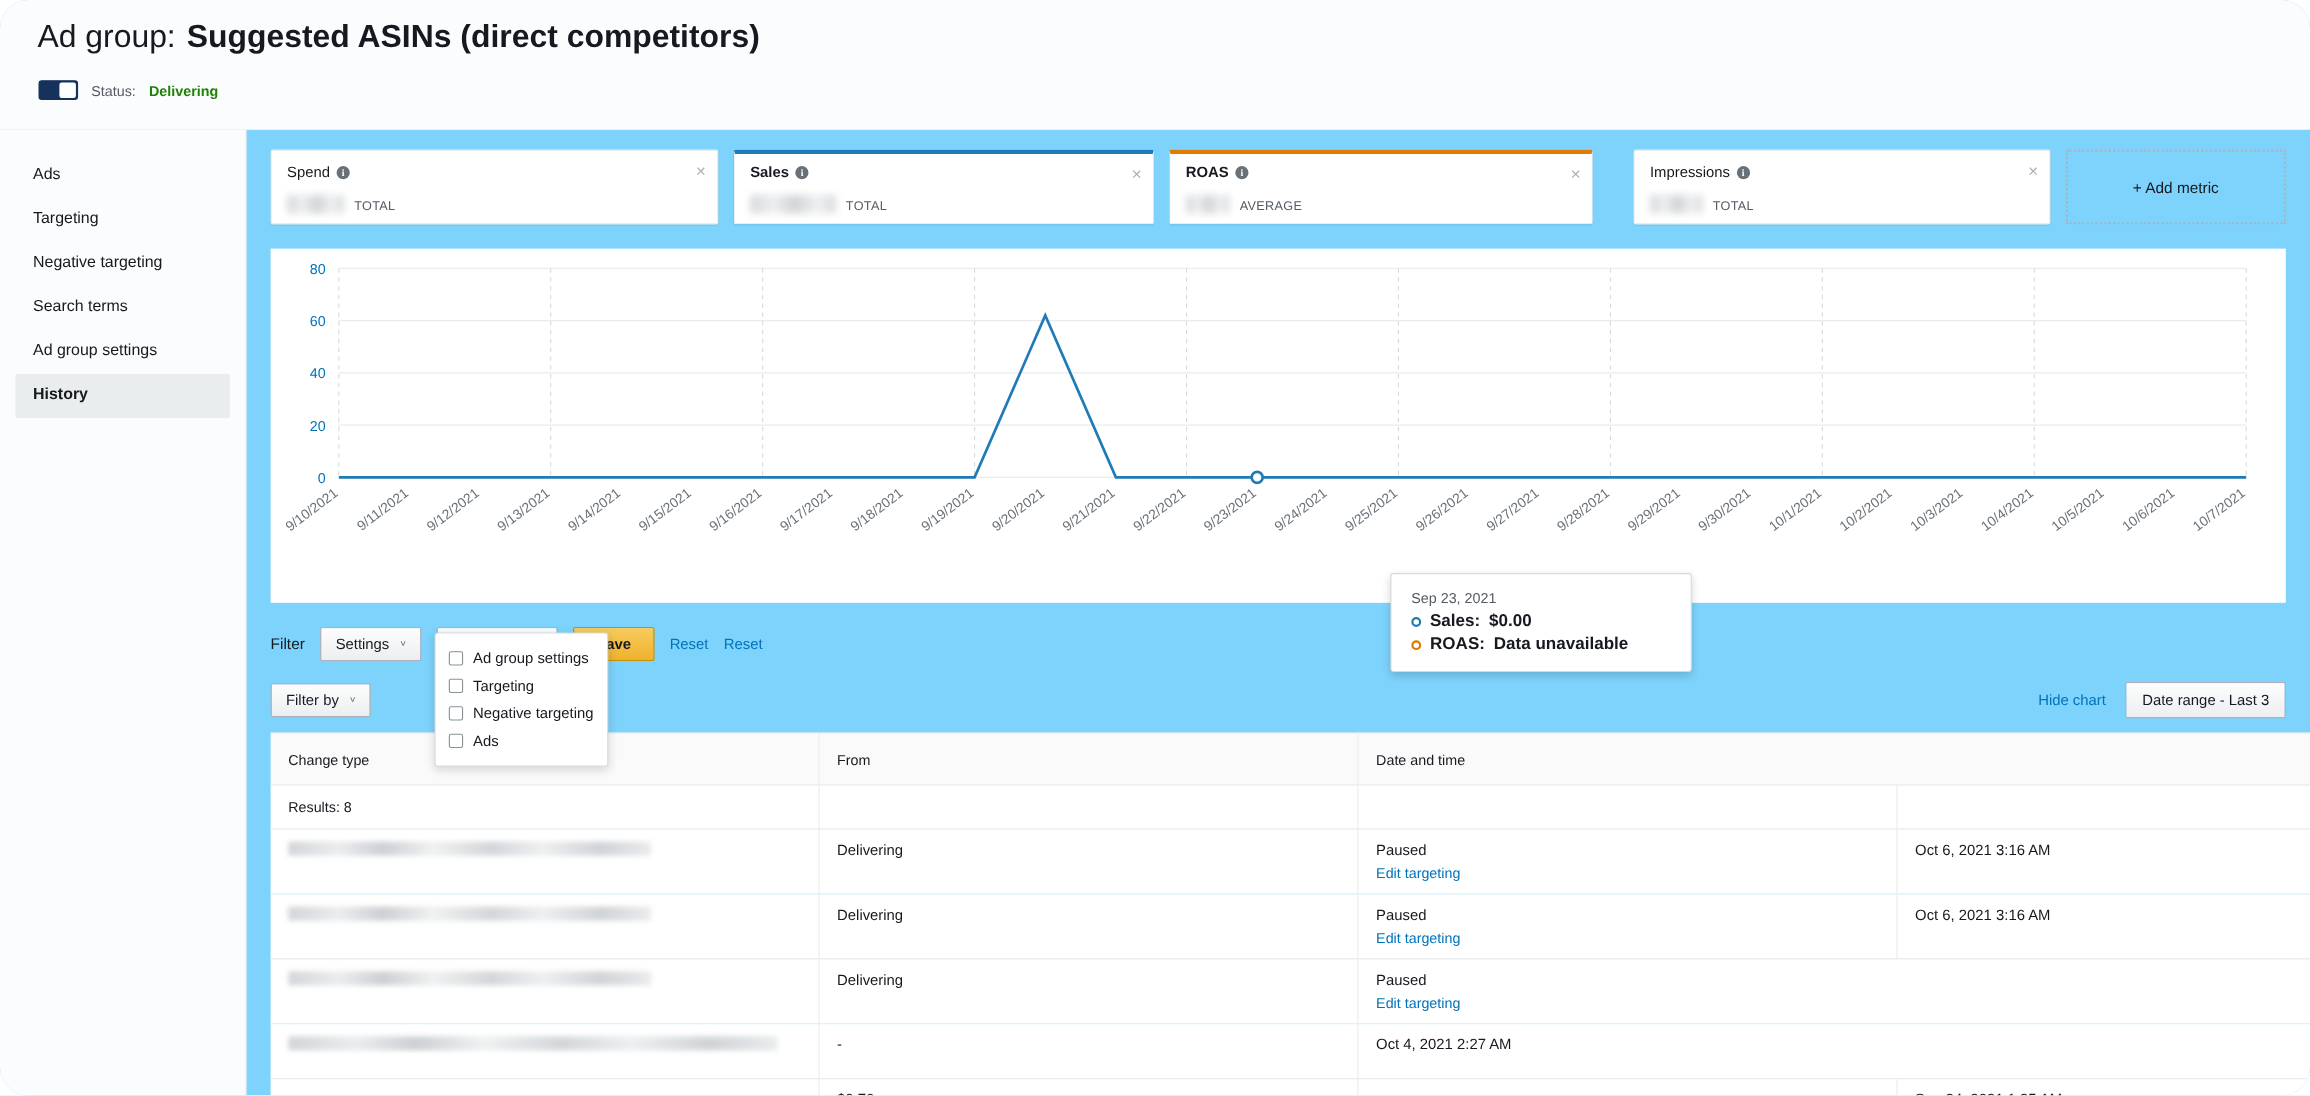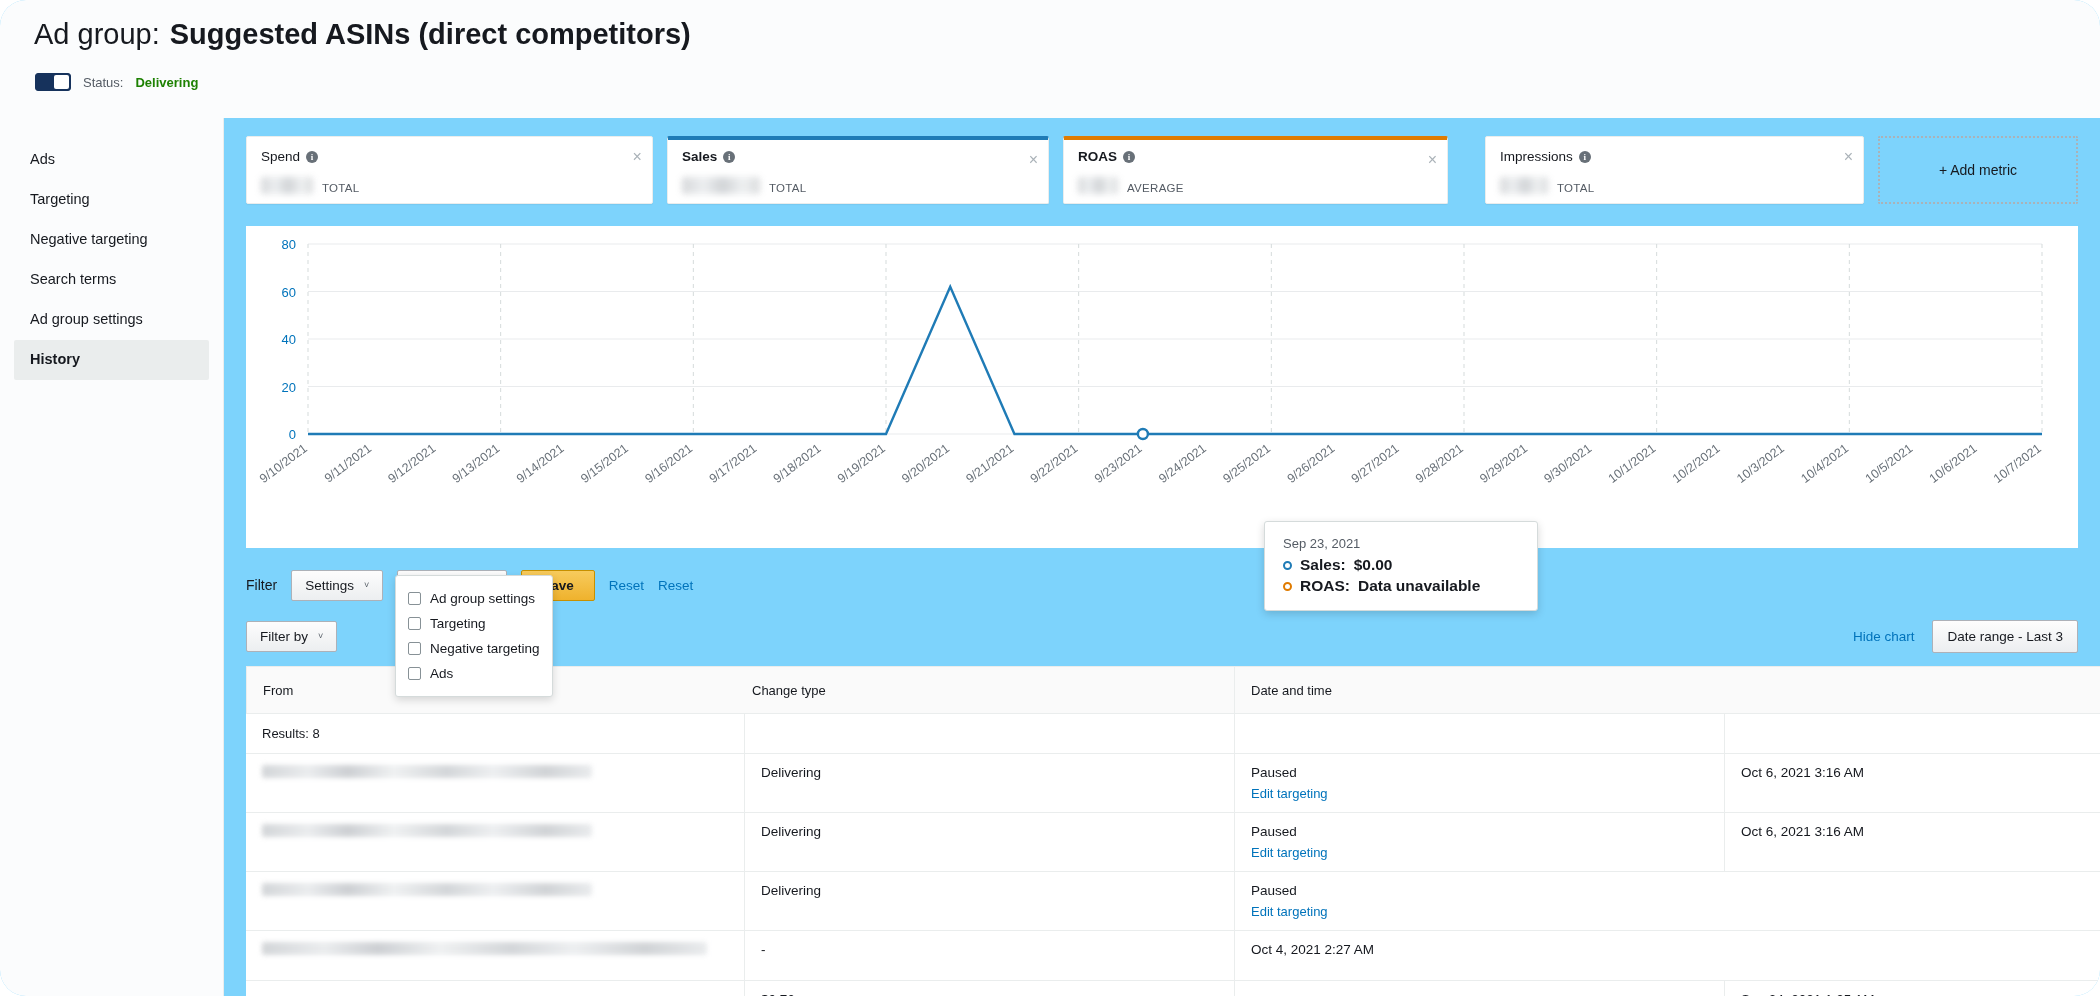--- a/index.html
+++ b/index.html
@@ -386,22 +386,22 @@
           <span class="caret">˅</span>
         </span>
         <div class="right-controls">
           <span class="link">Hide chart</span>
           <span class="daterange-btn">Date range - Last 3</span>
         </div>
       </div>
 
       <div class="table">
         <div class="t-head">
+          <div class="cell c1">Change type</div>
           <div class="cell c2">From</div>
-          <div class="cell c1">Change type</div>
           <div class="cell c4">Date and time</div>
         </div>
         <div class="results-row">
           <div class="cell c1">Results: 8</div>
           <div class="cell c2"></div>
           <div class="cell c3"></div>
           <div class="cell c4"></div>
         </div>
 
         <div class="t-row">

